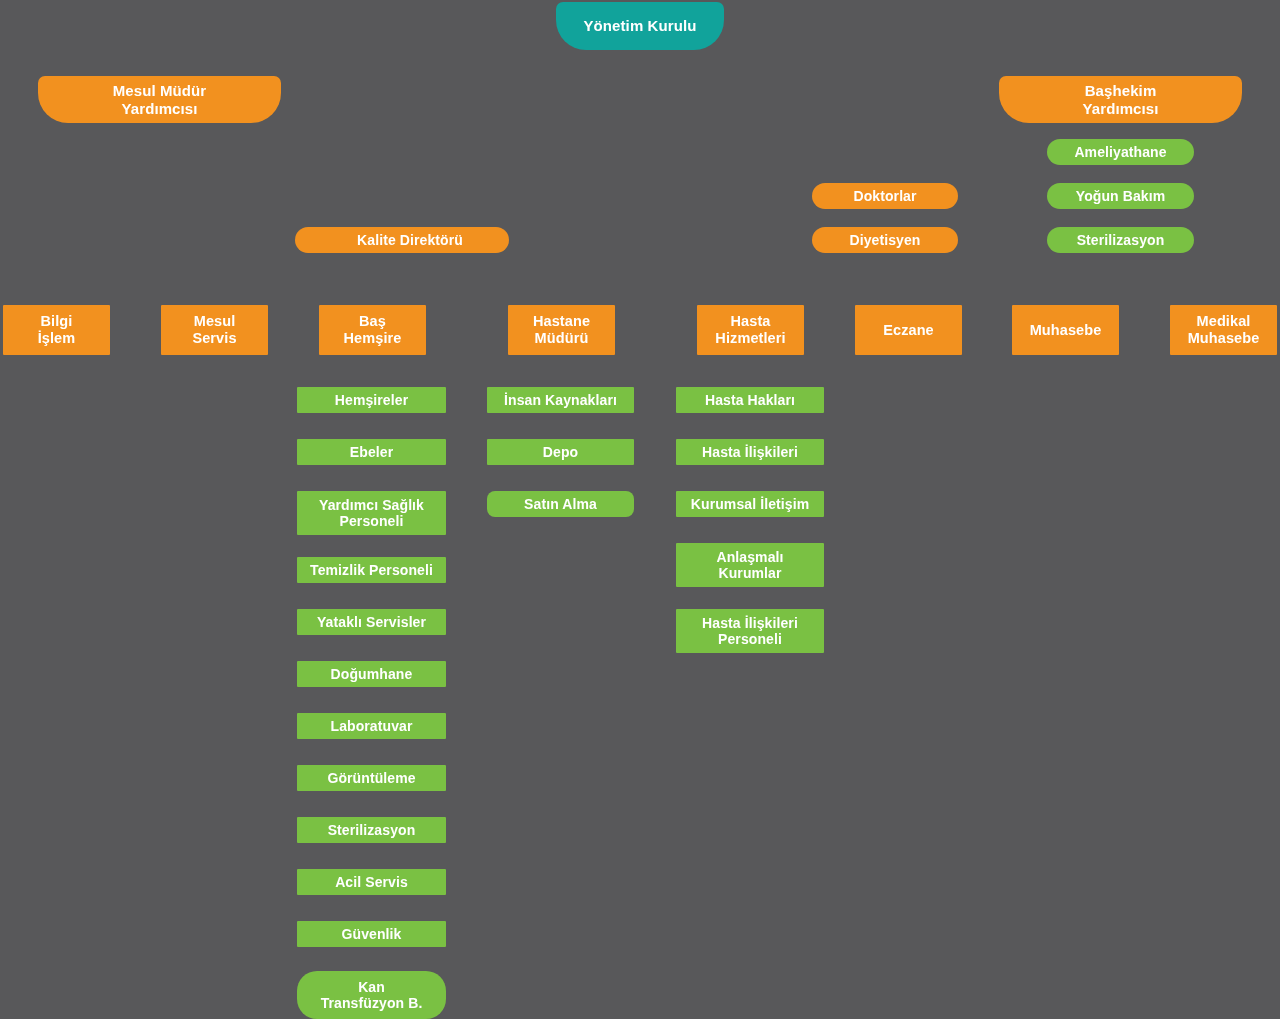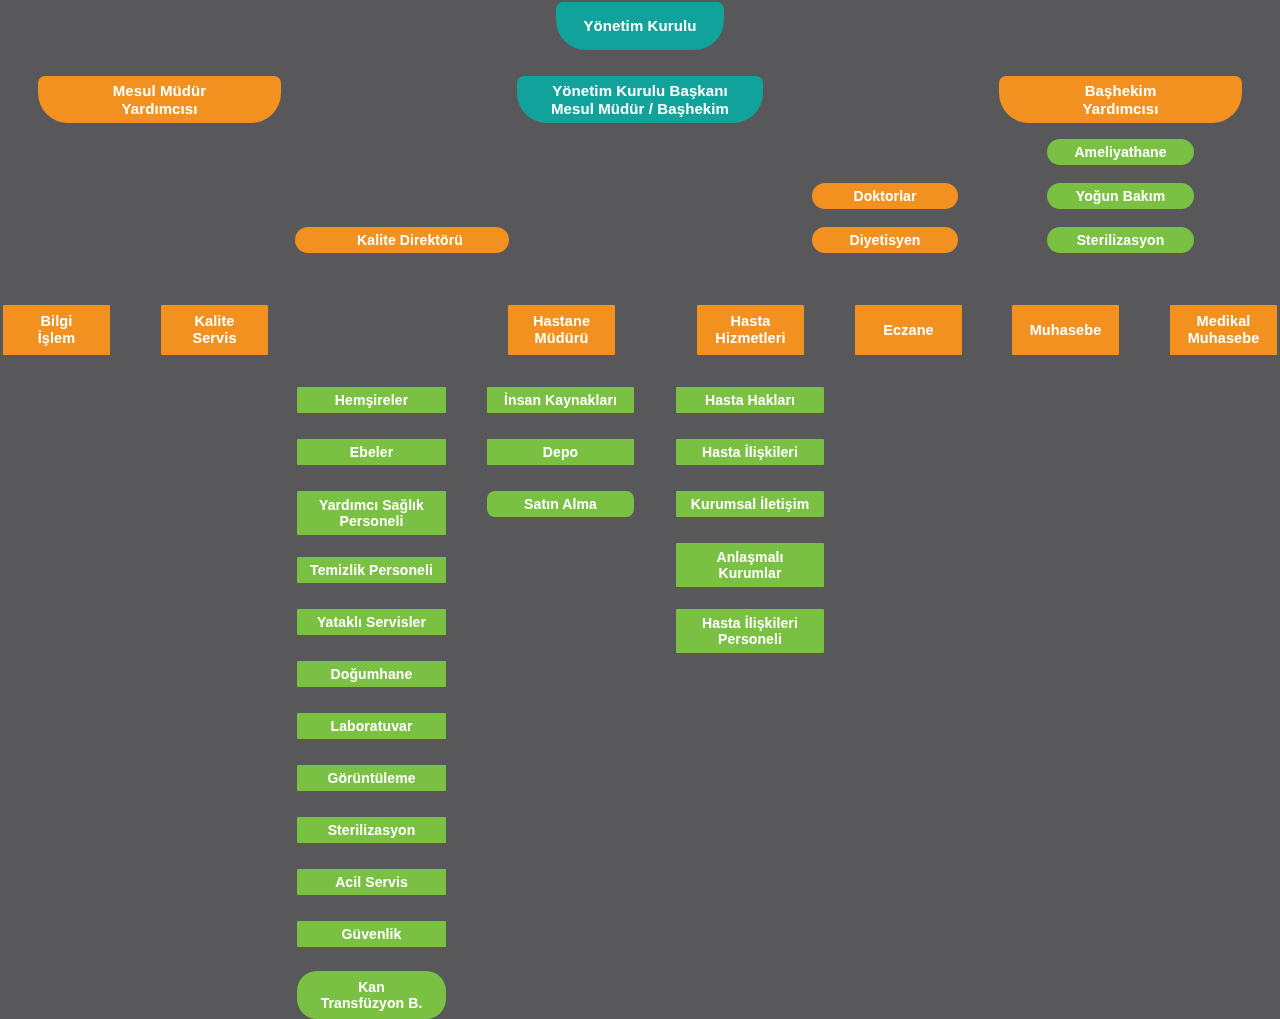--- a/index.html
+++ b/index.html
@@ -63,26 +63,20 @@
     <span>Yönetim Kurulu</span>
   </div>
 
   <div class="node dome orange" style="left:38px; top:76px; width:243px; height:47px;">
     <span>
       <span>Mesul Müdür</span>
       <span>Yardımcısı</span>
     </span>
   </div>
 
-  <div class="node dome teal" style="left:517px; top:76px; width:246px; height:47px;">
-    <span>
-      <span>Yönetim Kurulu Başkanı</span>
-      <span>Mesul Müdür / Başhekim</span>
-    </span>
-  </div>
 
   <div class="node dome orange" style="left:999px; top:76px; width:243px; height:47px;">
     <span>
       <span>Başhekim</span>
       <span>Yardımcısı</span>
     </span>
   </div>
 
   <div class="node rect green lvl-small" style="left:1047px; top:139px; width:147px; height:26px;">
     <span>Ameliyathane</span>
@@ -106,22 +100,28 @@
   </div>
 
   <div class="node rect orange lvl-dept" style="left:3px; top:305px; width:107px; height:50px;">
     <span>
       <span>Bilgi</span>
       <span>İşlem</span>
     </span>
   </div>
   <div class="node rect orange lvl-dept" style="left:161px; top:305px; width:107px; height:50px;">
     <span>
-      <span>Kalite</span>
+      <span>Mesul</span>
       <span>Servis</span>
+    </span>
+  </div>
+  <div class="node rect orange lvl-dept" style="left:319px; top:305px; width:107px; height:50px;">
+    <span>
+      <span>Baş</span>
+      <span>Hemşire</span>
     </span>
   </div>
   <div class="node rect orange lvl-dept" style="left:508px; top:305px; width:107px; height:50px;">
     <span>
       <span>Hastane</span>
       <span>Müdürü</span>
     </span>
   </div>
   <div class="node rect orange lvl-dept" style="left:697px; top:305px; width:107px; height:50px;">
     <span>

